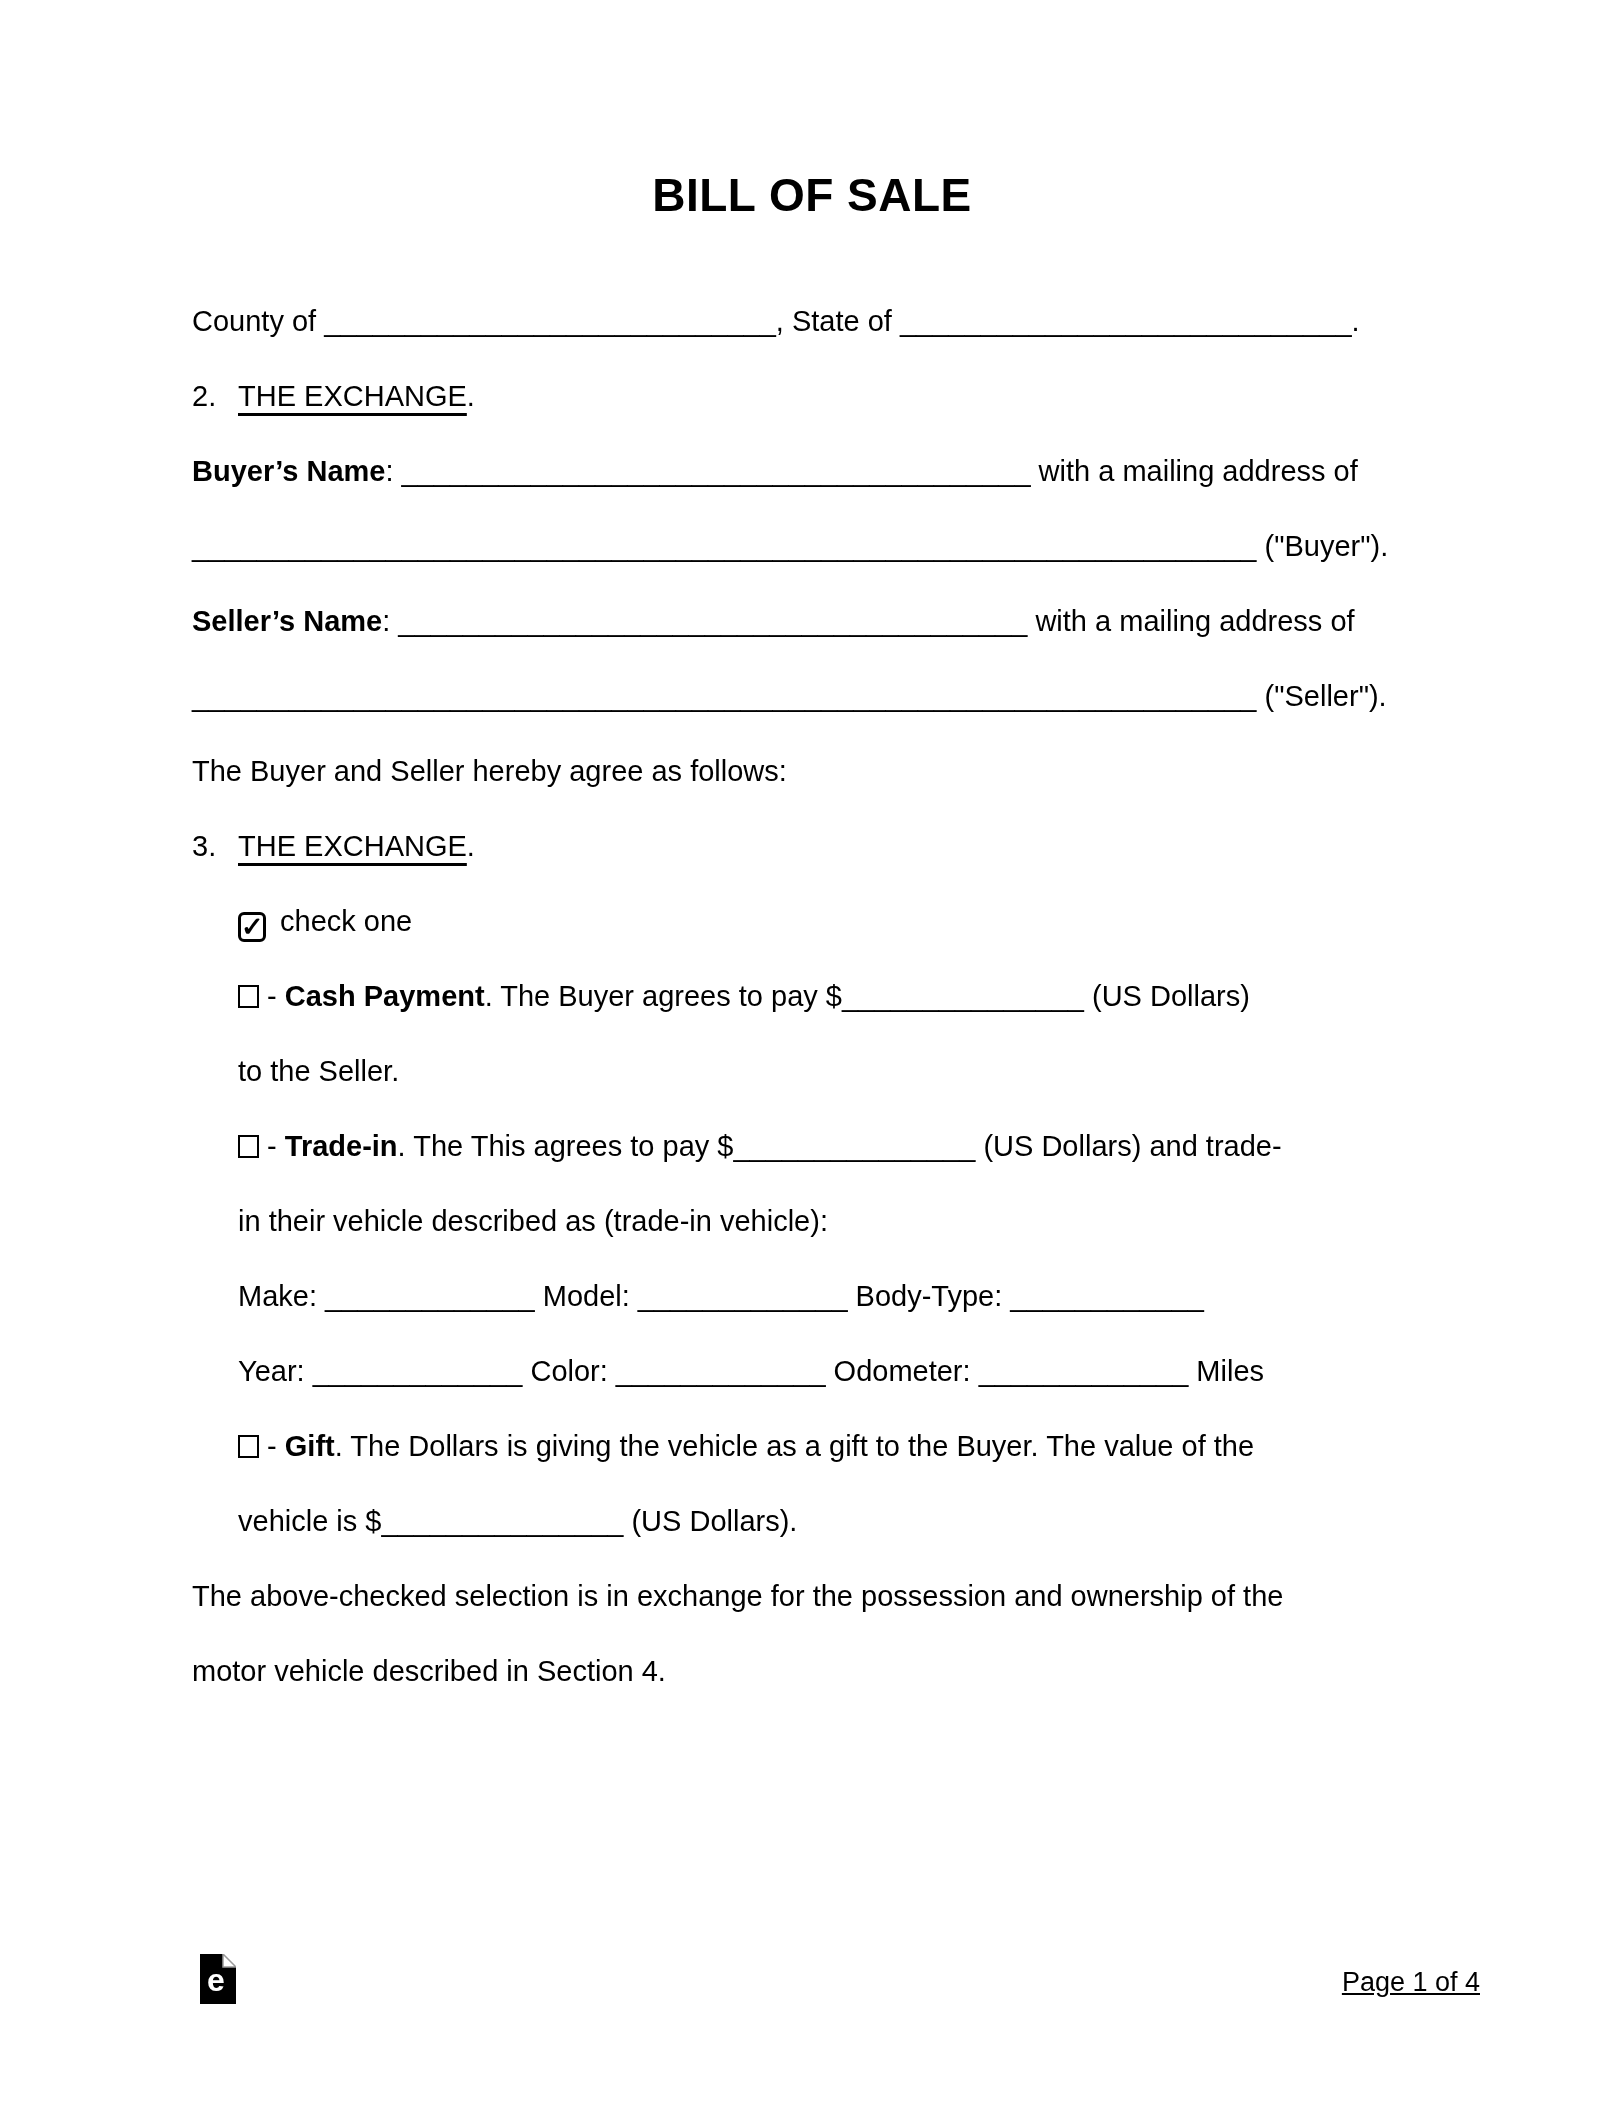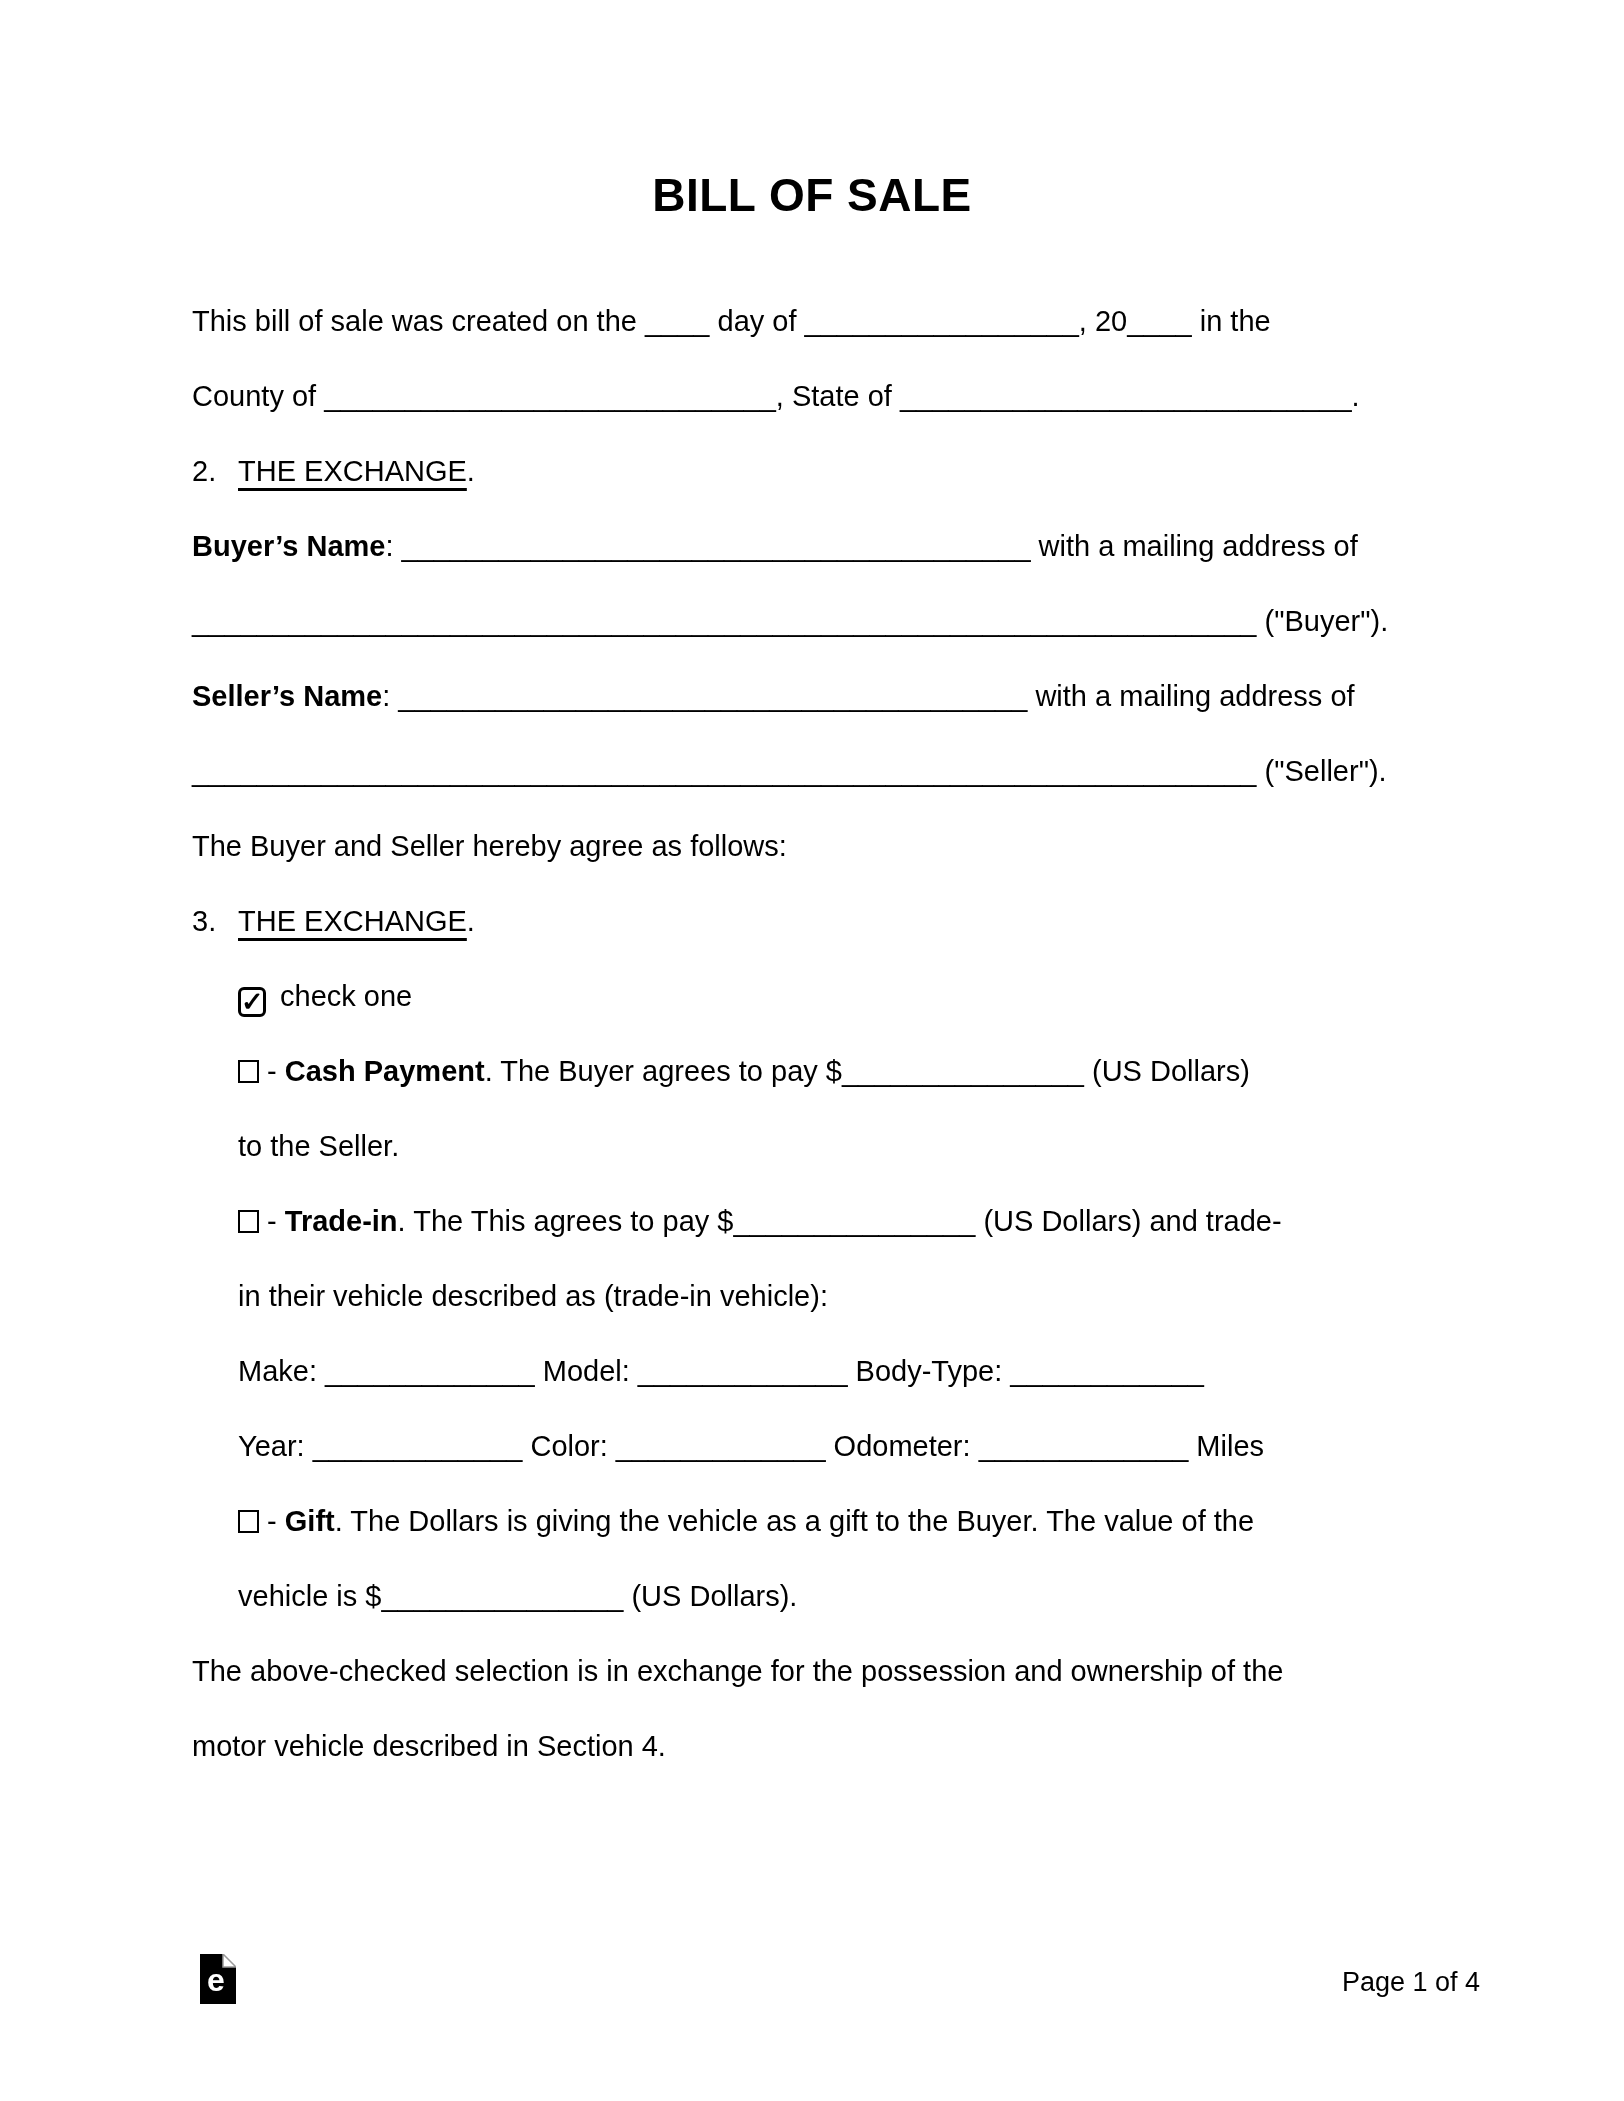--- a/index.html
+++ b/index.html
@@ -29,34 +29,33 @@
     width:28px; height:30px; border:3px solid #000; border-radius:6px;
     vertical-align:-5px; text-align:center;
   }
   .cb-checked .check {
     display:block; font-weight:bold; font-size:27px; line-height:24px;
   }
   .cb-label { margin-left:14px; }
   .dash { white-space:pre; }
   .footer-logo { position:absolute; left:200px; top:1954px; width:36px; height:50px; }
   .page-num {
-    position:absolute; top:1966px; right:144px; font-size:27px; line-height:32px;
+    position:absolute; top:1966px; right:144px; font-size:27px; line-height:32px;text-decoration:underline;
   }
 </style>
 </head>
 <body>
 
 <div class="page">
 
   <h1 class="title">BILL OF SALE</h1>
 
   <div class="body">
 
 
-    <div class="line">This bill of sale was created on the ____ day of _________________, 20____ in the</div>
     <div class="line">County of ____________________________, State of ____________________________.</div>
 
     <div class="line"><span class="num">2.</span><span class="heading">THE EXCHANGE</span><span>.</span></div>
 
     <div class="line"><span class="b">Buyer’s Name</span><span>: _______________________________________ with a mailing address of</span></div>
     <div class="line">__________________________________________________________________ ("Buyer").</div>
 
     <div class="line"><span class="b">Seller’s Name</span><span>: _______________________________________ with a mailing address of</span></div>
     <div class="line">__________________________________________________________________ ("Seller").</div>
 

